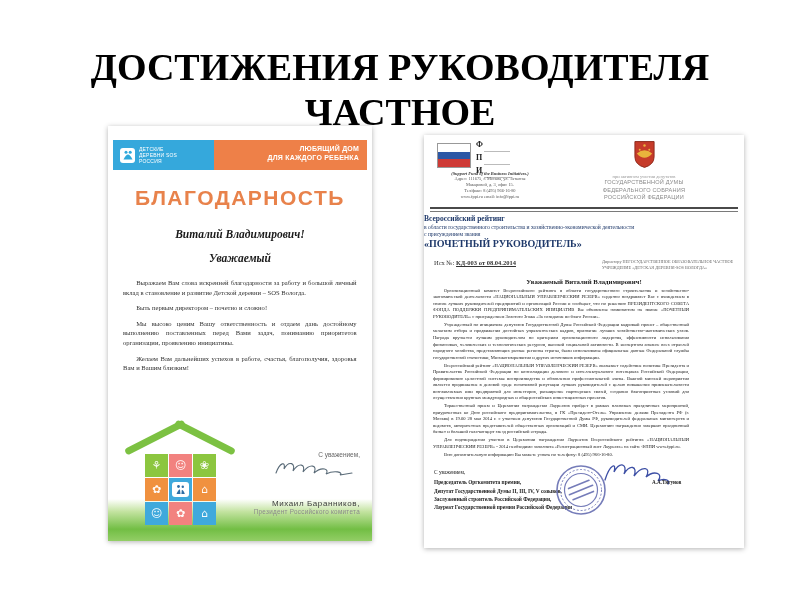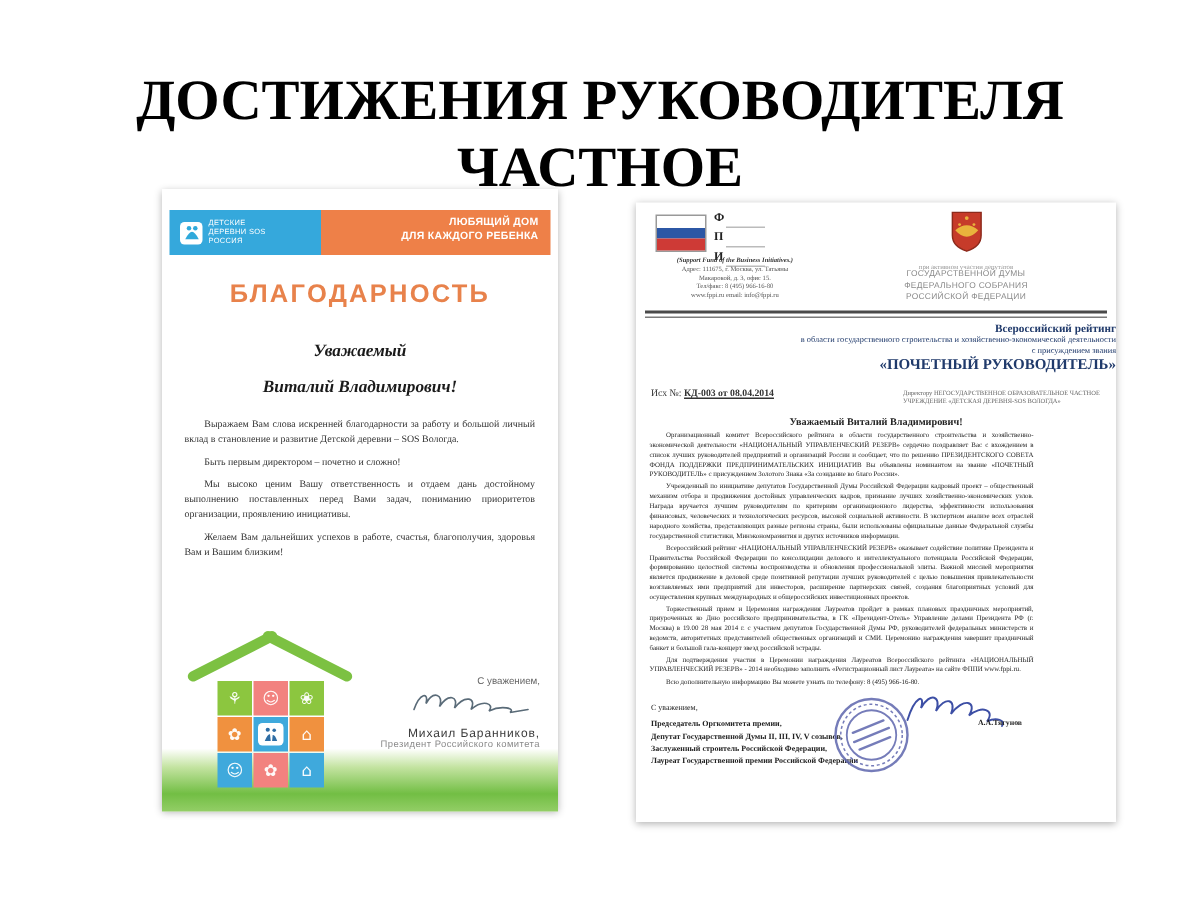--- a/index.html
+++ b/index.html
@@ -14,21 +14,21 @@
   
   .doc-left{left:108px;top:126px;width:264px;height:415px;}
   .gl-band{position:absolute;top:14px;left:5px;right:5px;height:30px;display:flex;}
   .gl-band-blue{width:101px;background:#35A8DC;display:flex;align-items:center;padding-left:7px;box-sizing:border-box;}
   .sos-mark{width:15px;height:15px;background:#fff;border-radius:3px;display:flex;align-items:center;justify-content:center;margin-right:4px;flex:none;}
   .sos-org{font-family:"Liberation Sans",sans-serif;font-size:5px;line-height:1.25;color:#fff;letter-spacing:.2px;}
   .gl-band-orange{flex:1;background:#EE8048;color:#fff;text-align:right;
     font-family:"Liberation Sans",sans-serif;font-weight:bold;font-size:7px;line-height:1.3;
     padding:4px 8px 0 0;box-sizing:border-box;letter-spacing:.2px;}
   .gl-title{position:absolute;top:60px;left:0;right:0;text-align:center;color:#E8824B;
-    font-family:"Liberation Sans",sans-serif;font-weight:bold;font-size:17px;letter-spacing:1.5px;}
+    font-family:"Liberation Sans",sans-serif;font-weight:bold;font-size:21px;letter-spacing:1.5px;}
   .gl-salut{position:absolute;top:96px;left:0;right:0;text-align:center;
     font-style:italic;font-weight:bold;font-size:11.5px;line-height:24px;color:#1a1a1a;}
   .gl-body{position:absolute;top:152px;left:15px;width:234px;}
   .gl-body-inner{width:354px;transform:scale(0.66);transform-origin:0 0;
     font-size:10px;line-height:1.5;color:#333;text-align:justify;}
   .gl-body-inner p{margin:0 0 8px 0;text-indent:20px;}
   
   .house{position:absolute;left:14px;top:288px;width:116px;height:122px;}
   .roof-bar{position:absolute;width:66px;height:7px;background:#7CC142;border-radius:4px;top:20px;}
   .roof-l{left:0;transform:rotate(-27deg);}
@@ -36,21 +36,21 @@
   .puzzle{position:absolute;left:23px;top:40px;width:71px;height:71px;
     display:grid;grid-template-columns:repeat(3,23px);grid-template-rows:repeat(3,23px);gap:1px;}
   .pz{display:flex;align-items:center;justify-content:center;color:rgba(255,255,255,.95);
       font-family:"DejaVu Sans",sans-serif;font-size:11px;}
   .pz-g{background:#8CC63F;} .pz-p{background:#F2827F;} .pz-o{background:#F0913F;} .pz-b{background:#3FA9DC;}
   .pz-core{width:17px;height:15px;background:#fff;border-radius:3px;display:flex;align-items:center;justify-content:center;}
   .gl-green{position:absolute;left:0;right:0;bottom:0;height:42px;
     background:linear-gradient(180deg,rgba(255,255,255,0) 0%,#C3E3A0 30%,#72BE44 72%,#93CE66 100%);}
   .gl-sign{position:absolute;right:12px;top:325px;text-align:right;}
   .gl-closing{font-family:"Liberation Sans",sans-serif;font-size:6.5px;color:#666;}
-  .gl-signer{font-family:"Liberation Sans",sans-serif;font-size:8px;letter-spacing:.6px;color:#3c3c3c;margin-top:1px;}
+  .gl-signer{font-family:"Liberation Sans",sans-serif;font-size:8px;letter-spacing:.6px;color:#3c3c3c;margin-top:17px;}
   .gl-role{font-family:"Liberation Sans",sans-serif;font-size:6.3px;color:#8a8a8a;letter-spacing:.3px;}
 
   
   .doc-right{left:424px;top:135px;width:320px;height:413px;}
   .al-logos{position:absolute;top:5px;left:6px;right:6px;height:64px;display:flex;}
   .al-fund{width:120px;position:relative;}
   .flag{position:absolute;left:7px;top:3px;width:34px;height:25px;border:1px solid #999;box-sizing:border-box;}
   .flag div{height:33.33%;}
   .flag .f-w{background:#fff;} .flag .f-b{background:#2C57A5;} .flag .f-r{background:#CE3A36;}
   .fpi-letters{position:absolute;left:46px;top:0;font-weight:bold;font-size:8px;line-height:9px;color:#222;}
@@ -61,21 +61,21 @@
   .fund-en{font-weight:bold;font-style:italic;color:#333;}
   .al-center{width:76px;position:relative;text-align:center;}
   .al-center .emb{margin-top:1px;}
   .nur1{font-family:"Liberation Serif",serif;font-weight:bold;font-size:7.5px;letter-spacing:.4px;color:#8C6F2F;margin-top:-2px;}
   .nur2{font-size:4.5px;letter-spacing:.3px;color:#8C6F2F;}
   .al-duma{flex:1;position:relative;text-align:center;}
   .duma-small{font-size:4.5px;color:#999;margin-top:1px;}
   .duma-line{font-family:"Liberation Sans",sans-serif;font-size:5.6px;line-height:1.35;color:#8a8a8a;letter-spacing:.2px;}
   .al-rule{position:absolute;top:72px;left:6px;right:6px;height:2px;
      border-top:2px solid #4a4a4a;border-bottom:1px solid #7a7a7a;}
-  .al-heading{position:absolute;top:79px;left:0;right:0;text-align:right;color:#203A6B;padding-left:25px;}
+  .al-heading{position:absolute;top:79px;left:0;right:0;text-align:left;color:#203A6B;}
   .alh1{font-weight:bold;font-size:7.5px;}
   .alh2{font-size:5.6px;margin-top:1px;}
   .alh3{font-weight:bold;font-size:10.5px;margin-top:1px;}
   .alh3 .year{color:#93392B;}
   .alh4{font-size:5.6px;margin-top:1px;}
   .alh5{font-weight:bold;font-size:10px;margin-top:1px;}
   .al-refrow{position:absolute;top:124px;left:10px;right:10px;display:flex;justify-content:space-between;}
   .al-ref{font-size:6.5px;color:#333;}
   .al-ref b{text-decoration:underline;}
   .al-recip{width:132px;text-align:left;}
@@ -121,22 +121,22 @@
       </div>
       <div class="gl-band-orange">
         <div>ЛЮБЯЩИЙ ДОМ</div>
         <div>ДЛЯ КАЖДОГО РЕБЕНКА</div>
       </div>
     </div>
 
     <div class="gl-title">БЛАГОДАРНОСТЬ</div>
 
     <div class="gl-salut">
+      <div>Виталий Владимирович!</div>
       <div>Уважаемый</div>
-      <div>Виталий Владимирович!</div>
     </div>
 
     <div class="gl-body">
       <div class="gl-body-inner">
         <p>Выражаем Вам слова искренней благодарности за работу и большой личный вклад в становление и развитие Детской деревни – SOS Вологда.</p>
         <p>Быть первым директором – почетно и сложно!</p>
         <p>Мы высоко ценим Вашу ответственность и отдаем дань достойному выполнению поставленных перед Вами задач, пониманию приоритетов организации, проявлению инициативы.</p>
         <p>Желаем Вам дальнейших успехов в работе, счастья, благополучия, здоровья Вам и Вашим близким!</p>
       </div>
     </div>

